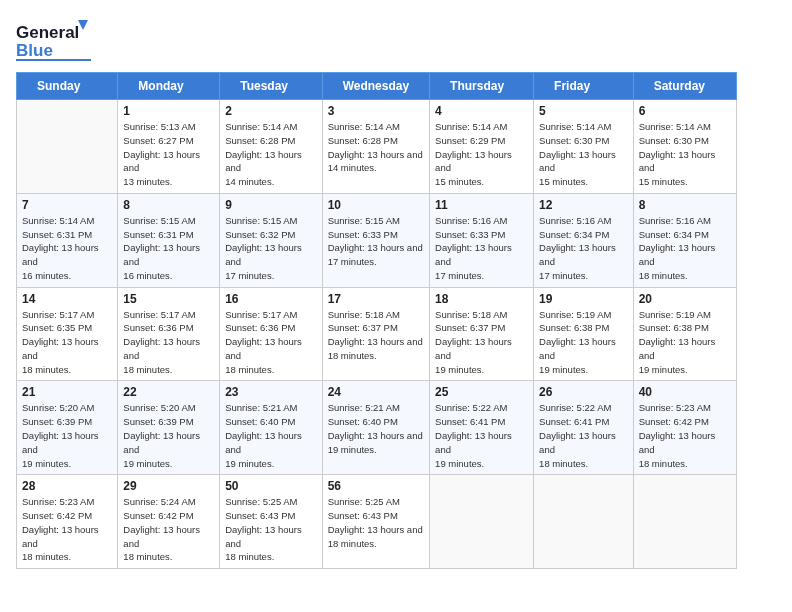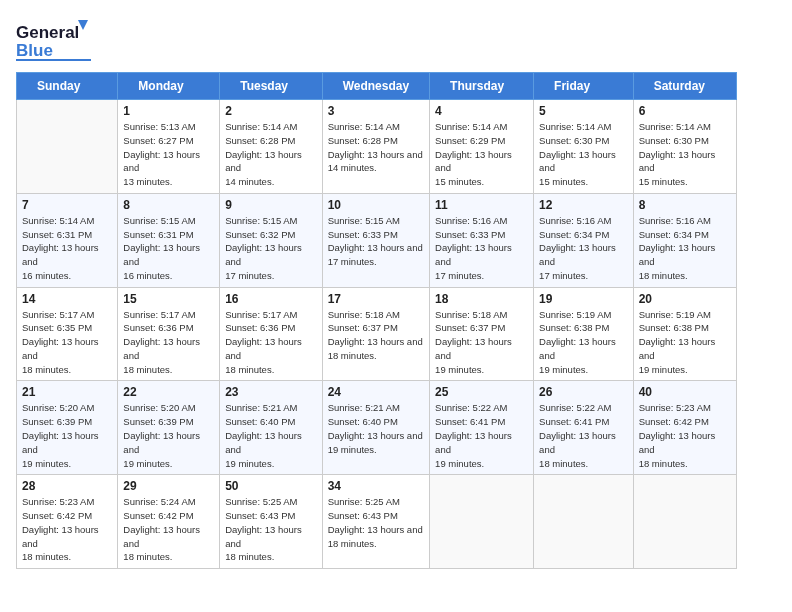--- a/index.html
+++ b/index.html
@@ -246,21 +246,21 @@
           </td>
           <td>
             <div class="day-num">29</div>
             <div class="day-detail">Sunrise: 5:24 AM<br>Sunset: 6:42 PM<br>Daylight: 13 hours and<br>18 minutes.</div>
           </td>
           <td>
             <div class="day-num">50</div>
             <div class="day-detail">Sunrise: 5:25 AM<br>Sunset: 6:43 PM<br>Daylight: 13 hours and<br>18 minutes.</div>
           </td>
           <td>
-            <div class="day-num">34</div>
+            <div class="day-num">56</div>
             <div class="day-detail">Sunrise: 5:25 AM<br>Sunset: 6:43 PM<br>Daylight: 13 hours and<br>18 minutes.</div>
           </td>
           <td class="empty-cell"></td>
           <td class="empty-cell"></td>
           <td class="empty-cell"></td>
         </tr>
       </tbody>
   </table>
 </div>
 

